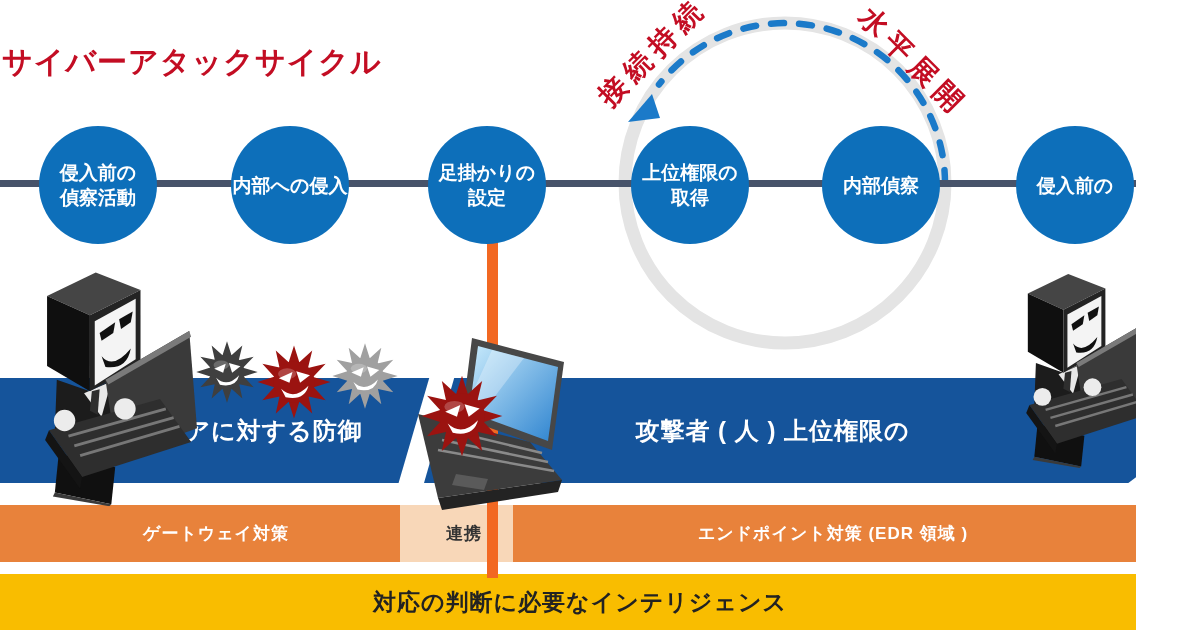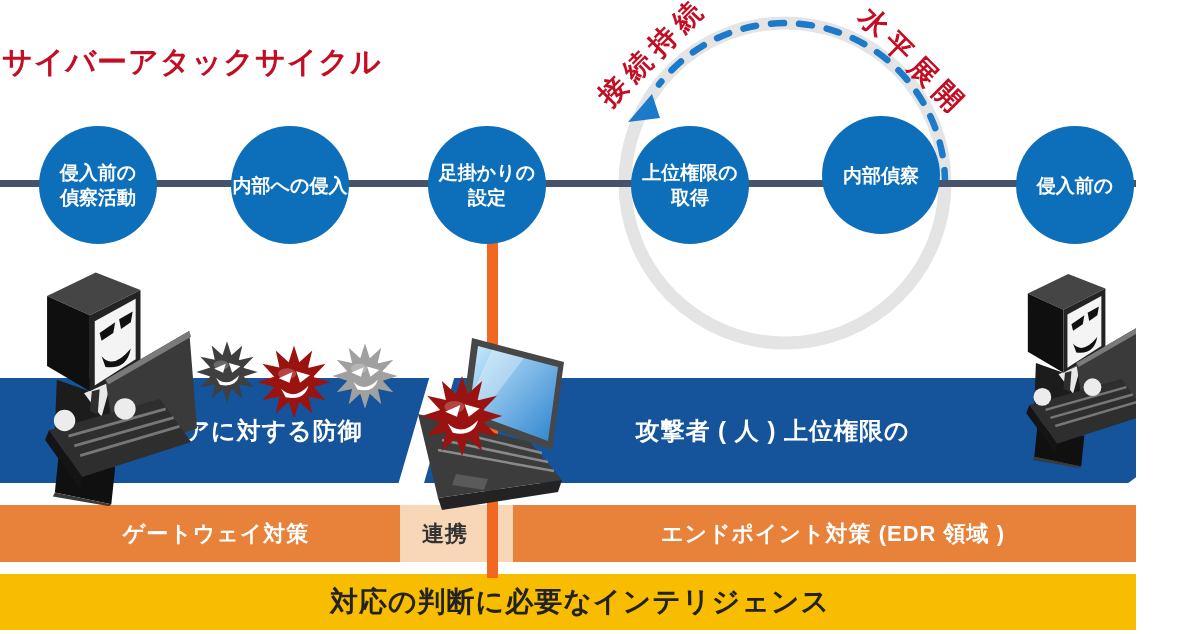--- a/index.html
+++ b/index.html
@@ -35,27 +35,27 @@
                   clip-path:polygon(0 0,98% 0,91% 100%,0 100%);z-index:1;}
   .band-blue-right{left:424px;top:378px;width:774px;height:105px;background:#15549b;
                    clip-path:polygon(3.9% 0,91% 0,100% 50%,91% 100%,0 100%);z-index:1;}
   .band-text{height:105px;display:flex;align-items:center;justify-content:center;
              color:#fff;font-size:24px;font-weight:700;z-index:2;letter-spacing:1px;}
 
   
   .seg-orange{top:505px;height:57px;background:#e8823b;z-index:1;}
   .seg-peach{left:400px;top:505px;width:113px;height:57px;background:#f8d7b8;z-index:1;}
   .measure-text{top:505px;height:57px;display:flex;align-items:center;justify-content:center;
-                color:#fff;font-size:22px;font-weight:700;z-index:3;letter-spacing:1px;}
-  .link-text{color:#333;z-index:3;}
+                color:#fff;font-size:17px;font-weight:700;z-index:3;letter-spacing:1px;}
+  .link-text{color:#333;z-index:3;padding-left:19px;}
 
   
   .band-yellow{left:0;top:574px;width:1200px;height:56px;background:#f9bd00;z-index:1;}
   .intel-text{left:0;top:574px;width:1160px;height:56px;display:flex;align-items:center;justify-content:center;
-              color:#222;font-size:28px;font-weight:700;z-index:2;letter-spacing:1px;}
+              color:#222;font-size:23px;font-weight:700;z-index:2;letter-spacing:1px;}
 
   .art{z-index:4;}
   .virus{z-index:3;}
 </style>
 </head>
 <body>
 
 <div class="stage">
 
   <svg width="0" height="0" style="position:absolute" aria-hidden="true">
@@ -121,21 +121,21 @@
     <span>内部への侵入</span>
   </div>
   <div class="abs step" style="left:428px;top:126px">
     <span>足掛かりの</span>
     <span>設定</span>
   </div>
   <div class="abs step" style="left:631px;top:126px">
     <span>上位権限の</span>
     <span>取得</span>
   </div>
-  <div class="abs step" style="left:822px;top:116px">
+  <div class="abs step" style="left:822px;top:126px">
     <span>内部偵察</span>
   </div>
   <div class="abs step" style="left:1016px;top:126px">
     <span>侵入前の</span>
   </div>
 
   <div class="abs band-blue-left"></div>
   <div class="abs band-blue-right"></div>
   <div class="abs band-text" style="left:0;top:378px;width:446px">マルウェアに対する防御</div>
   <div class="abs band-text" style="left:460px;top:378px;width:625px">攻撃者 ( 人 ) 上位権限の</div>

